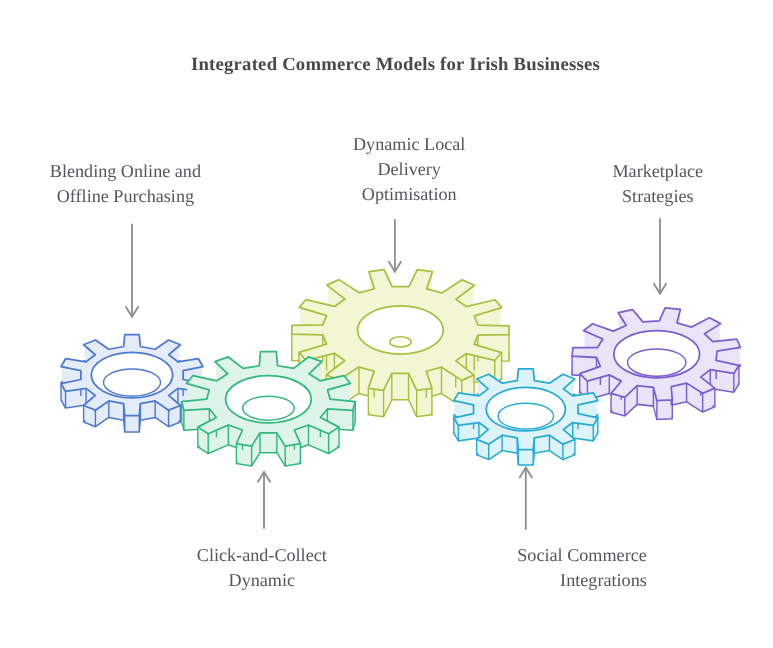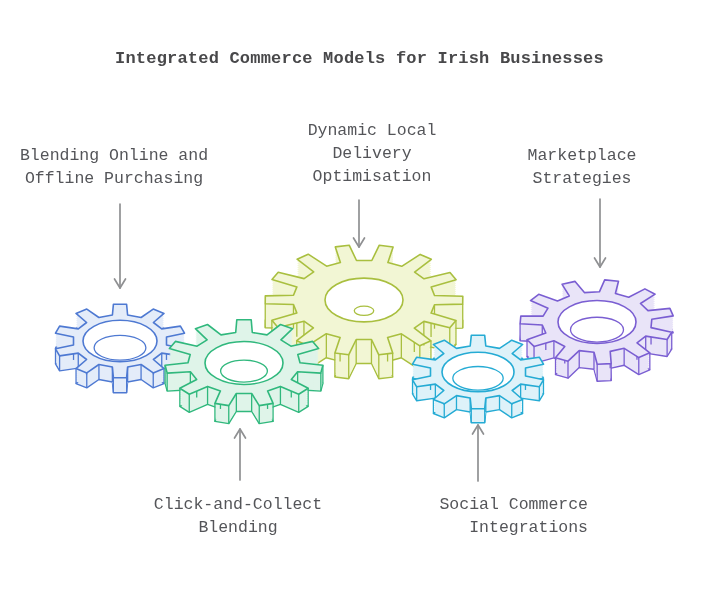--- a/index.html
+++ b/index.html
@@ -1,30 +1,30 @@
 <!DOCTYPE html>
 <html><head>
 <meta charset="utf-8">
 <style>
   html,body{margin:0;padding:0;background:#ffffff;}
   .stage{
     position:relative;width:703px;height:589px;background:#ffffff;overflow:hidden;
-    font-family:Liberation Mono, monospace;
+    font-family:Liberation Serif, serif;
   }
   .title{
     position:absolute;left:0;right:0;top:49px;text-align:center;padding-left:16px;
     font-size:17px;font-weight:700;letter-spacing:.2px;color:#48484a;
   }
   .label{
     position:absolute;text-align:center;white-space:pre-line;
     font-size:16.5px;line-height:23px;color:#545559;
   }
   .lb1{left:4px;  top:144px;width:220px;}
   .lb2{left:272px;top:119px;width:200px;}
-  .lb3{left:482px;top:144px;width:200px;}
+  .lb3{left:498px;top:144px;width:200px;}
   .lb4{left:128px;top:493px;width:220px;}
   .lb5{left:368px;top:493px;width:220px;text-align:right;}
   svg.canvas{position:absolute;left:0;top:0;}
 </style>
 </head>
 <body>
 
 <div class="stage">
   <div class="title">Integrated Commerce Models for Irish Businesses</div>
 
@@ -234,16 +234,16 @@
     </svg>
 
   <div class="label lb1">Blending Online and
 Offline Purchasing</div>
   <div class="label lb2">Dynamic Local
 Delivery
 Optimisation</div>
   <div class="label lb3">Marketplace
 Strategies</div>
   <div class="label lb4">Click-and-Collect
-Blending</div>
+Dynamic</div>
   <div class="label lb5">Social Commerce
 Integrations</div>
 </div>
 
 </body></html>

